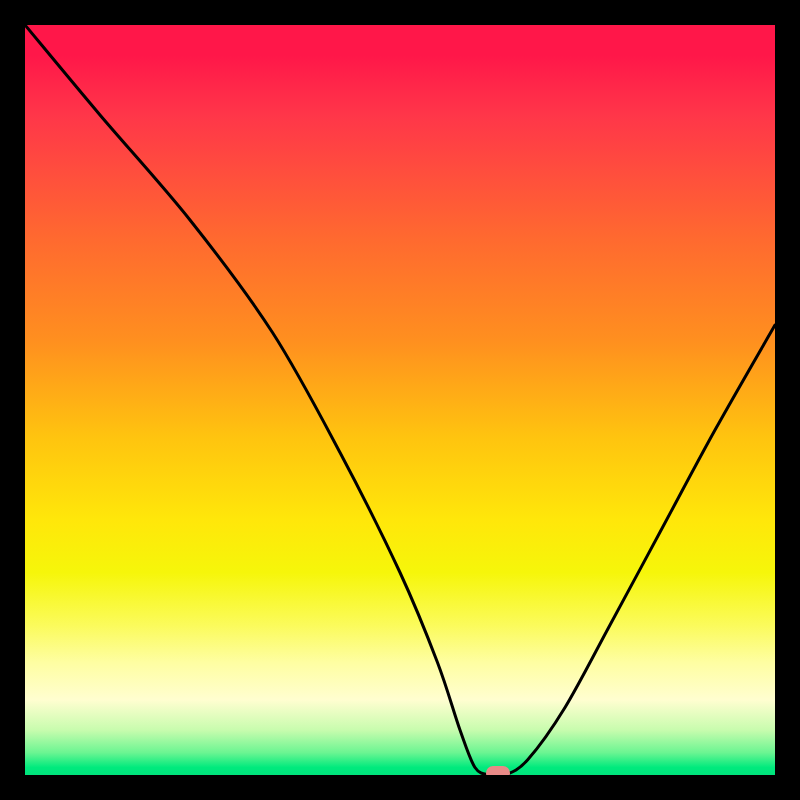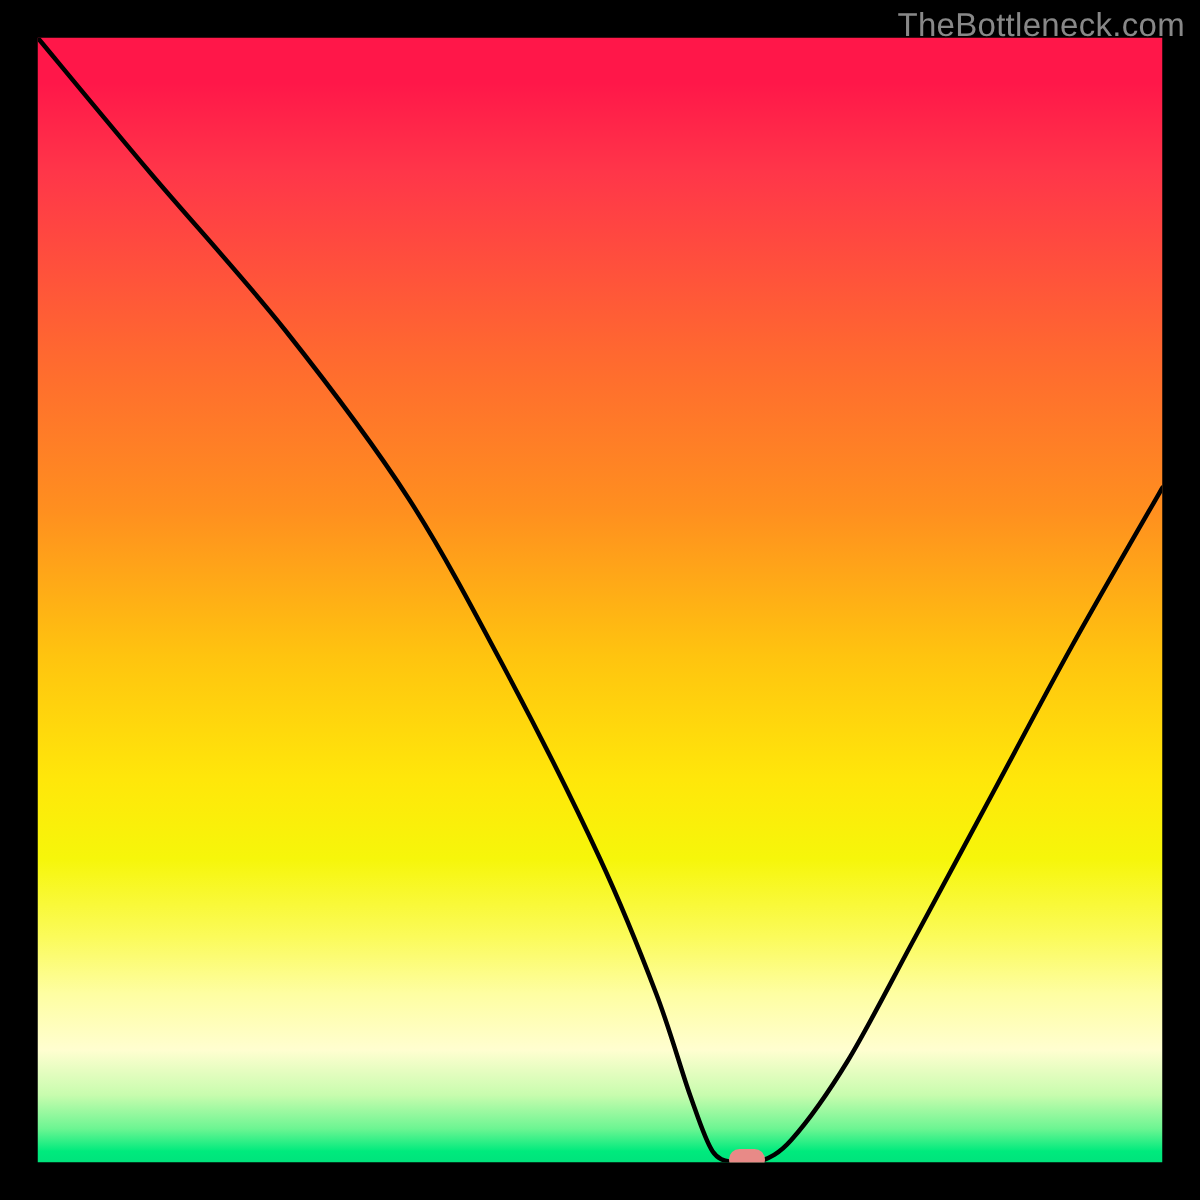--- a/index.html
+++ b/index.html
@@ -69,21 +69,20 @@
     height: 14px;
     border-radius: 7px;
     background: #e88a87;
     transform: translate(-50%, -50%);
   }
 </style>
 </head>
 <body>
 
 <div class="frame">
-  <div class="watermark">TheBottleneck.com</div>
 
   <div class="plot-area">
     <div class="gradient-bg"></div>
 
     <svg class="curve" viewBox="0 0 750 750" preserveAspectRatio="none">
       <path id="curve-path" fill="none" stroke="#000" stroke-width="3" stroke-linecap="round" stroke-linejoin="round" d="M 0.0 0.0 C 12.0 14.4, 48.6 58.8, 75.0 90.0 C 101.4 121.2, 137.4 160.2, 165.0 195.0 C 192.6 229.8, 223.5 270.3, 247.5 307.5 C 271.5 344.7, 294.6 389.1, 315.0 427.5 C 335.4 465.9, 359.4 513.9, 375.0 547.5 C 390.6 581.1, 402.9 612.3, 412.5 637.5 C 422.1 662.7, 429.0 688.2, 435.0 705.0 C 441.0 721.8, 445.2 735.3, 450.0 742.5 C 454.8 749.7, 460.2 748.8, 465.0 750.0 C 469.8 751.2, 474.0 752.4, 480.0 750.0 C 486.0 747.6, 492.9 745.8, 502.5 735.0 C 512.1 724.2, 526.8 704.1, 540.0 682.5 C 553.2 660.9, 569.4 628.8, 585.0 600.0 C 600.6 571.2, 620.7 533.7, 637.5 502.5 C 654.3 471.3, 672.0 437.4, 690.0 405.0 C 708.0 372.6, 740.4 316.8, 750.0 300.0"></path>
     </svg>
 
     <div id="marker" class="marker" style="left: 472.5px; top: 748px;"></div>
   </div>

